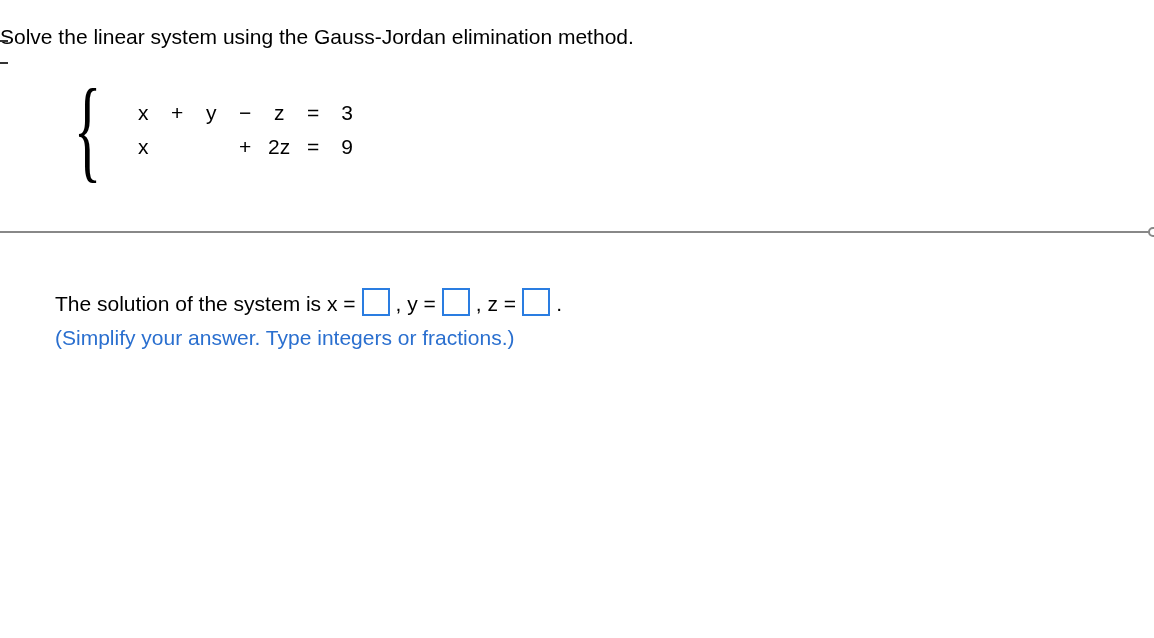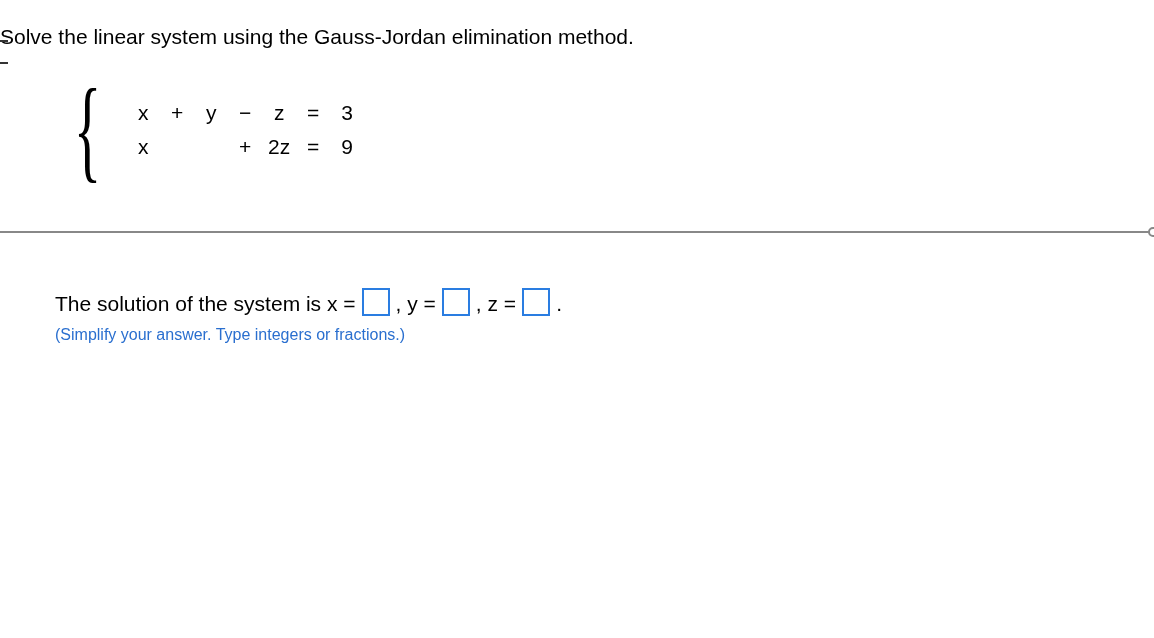--- a/index.html
+++ b/index.html
@@ -93,21 +93,21 @@
       display: inline-block;
       width: 28px;
       height: 28px;
       border: 2px solid #2a7de1;
       background: #fff;
       vertical-align: middle;
       margin: 0 2px;
     }
     .instruction {
       color: #2a6fcf;
-      font-size: 16px;
+      font-size: 21px;
     }
   </style>
 </head>
 <body>
 
 <div class="left-mark"></div>
 
 <div class="content">
   <div class="problem-statement">Solve the linear system using the Gauss-Jordan elimination method.</div>
 

